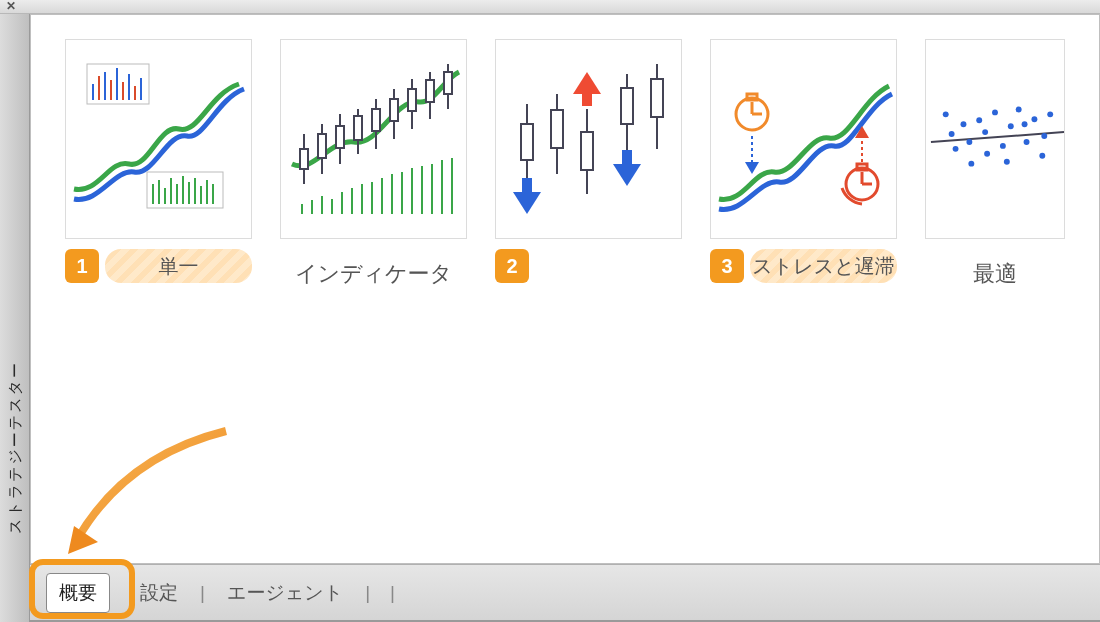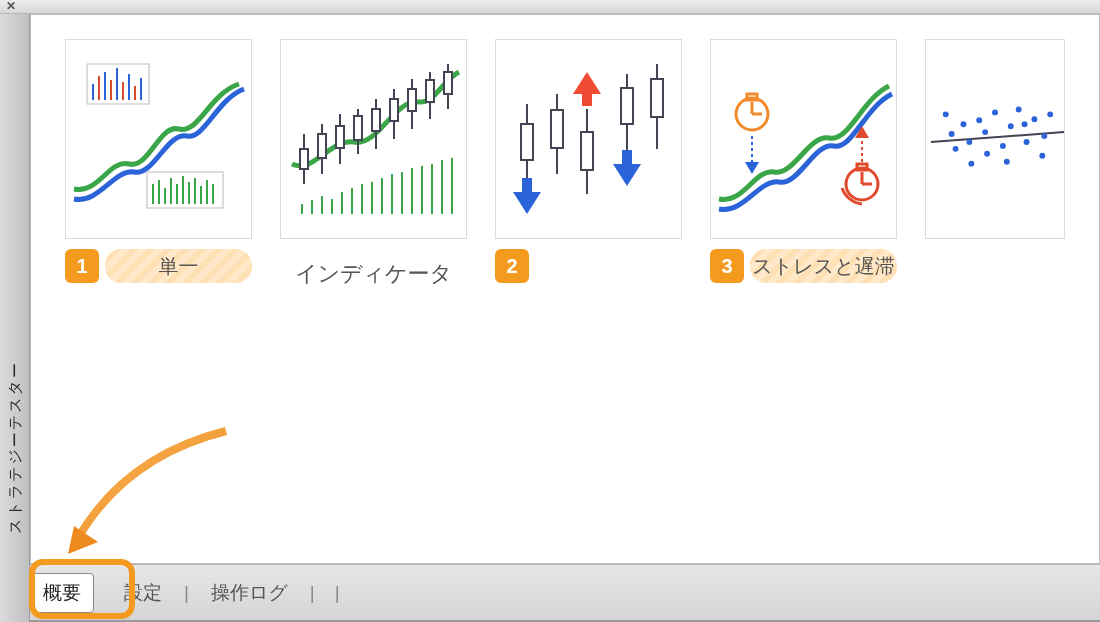--- a/index.html
+++ b/index.html
@@ -91,20 +91,21 @@
     color: #555;
     margin-top: 16px;
   }
   .bottom-bar {
     position: absolute;
     left: 30px; right: 0; bottom: 0; height: 58px;
     background: linear-gradient(#e6e6e6,#d5d5d5);
     border-top: 1px solid #b0b0b0;
     border-bottom: 2px solid #9a9a9a;
     display:flex; align-items:center;
+    padding-left: 16px;
     font-size: 19px;
     color: #555;
   }
   .tab {
     padding: 6px 12px;
     cursor: pointer;
   }
   .tab.active {
     background: #fff;
     border: 1px solid #888;
@@ -312,31 +313,34 @@
               <circle cx="126" cy="60" r="3"></circle>
               <circle cx="26" cy="80" r="3"></circle>
             <circle cx="44" cy="88" r="3"></circle>
               <circle cx="60" cy="78" r="3"></circle>
               <circle cx="82" cy="108" r="3"></circle>
             <circle cx="100" cy="70" r="3"></circle>
               <circle cx="120" cy="82" r="3"></circle>
           </g>
         </svg>
       </div>
+      <div class="cap-row">
+        <div class="cap-plain">最適</div>
+      </div>
     </div>
 
   </div>
 </div>
 
 <div class="bottom-bar">
   <span class="tab active">概要</span>
   <span style="width:18px"></span>
   <span class="tab">設定</span>
   <span class="sep">|</span>
-  <span class="tab">操作ログ</span>
+  <span class="tab">エージェント</span>
   <span class="sep">|</span>
   <span class="sep">|</span>
 </div>
 
 <div class="highlight-ring"></div>
 
 <svg class="arrow-annot" viewBox="0 0 180 140">
   <defs>
     <linearGradient id="ag" x1="0" y1="0" x2="1" y2="1">
       <stop offset="0" stop-color="#f7b556"></stop>

